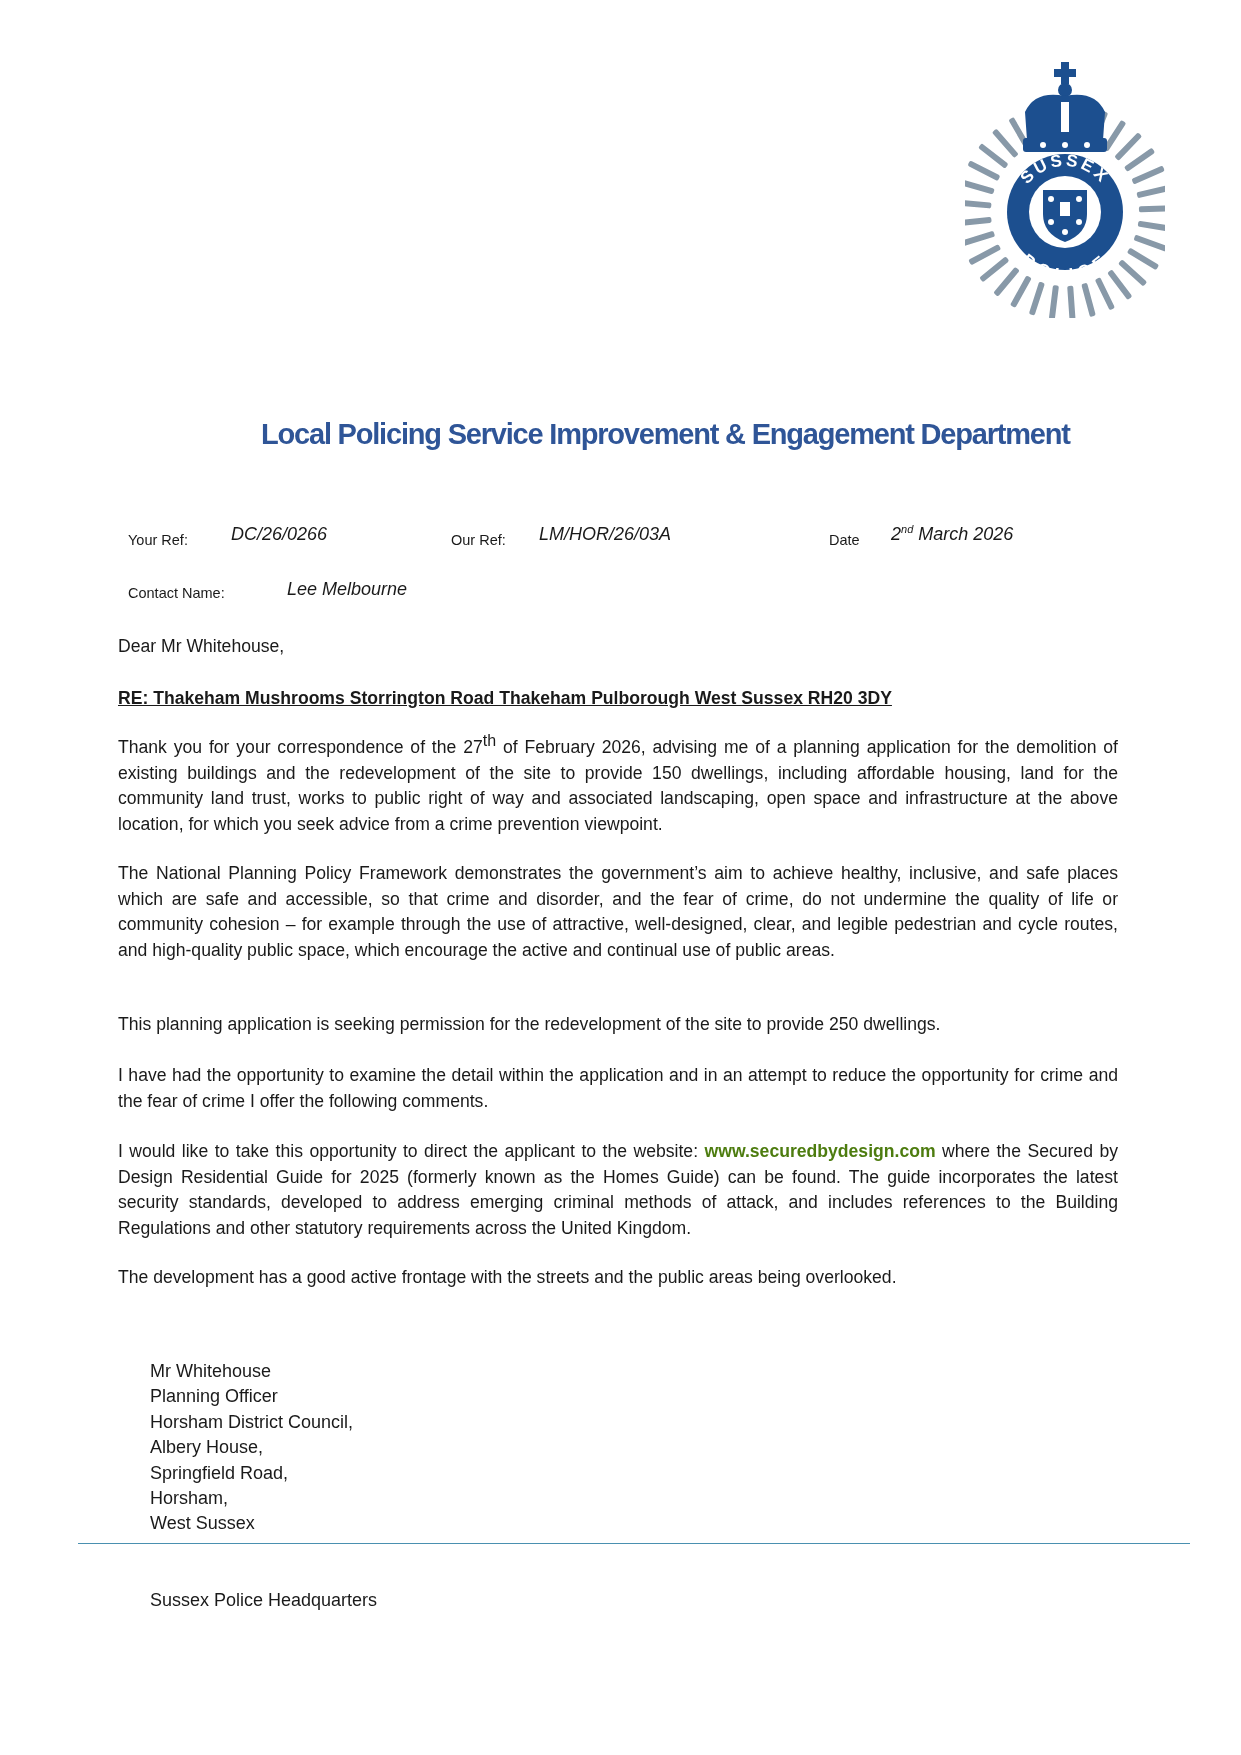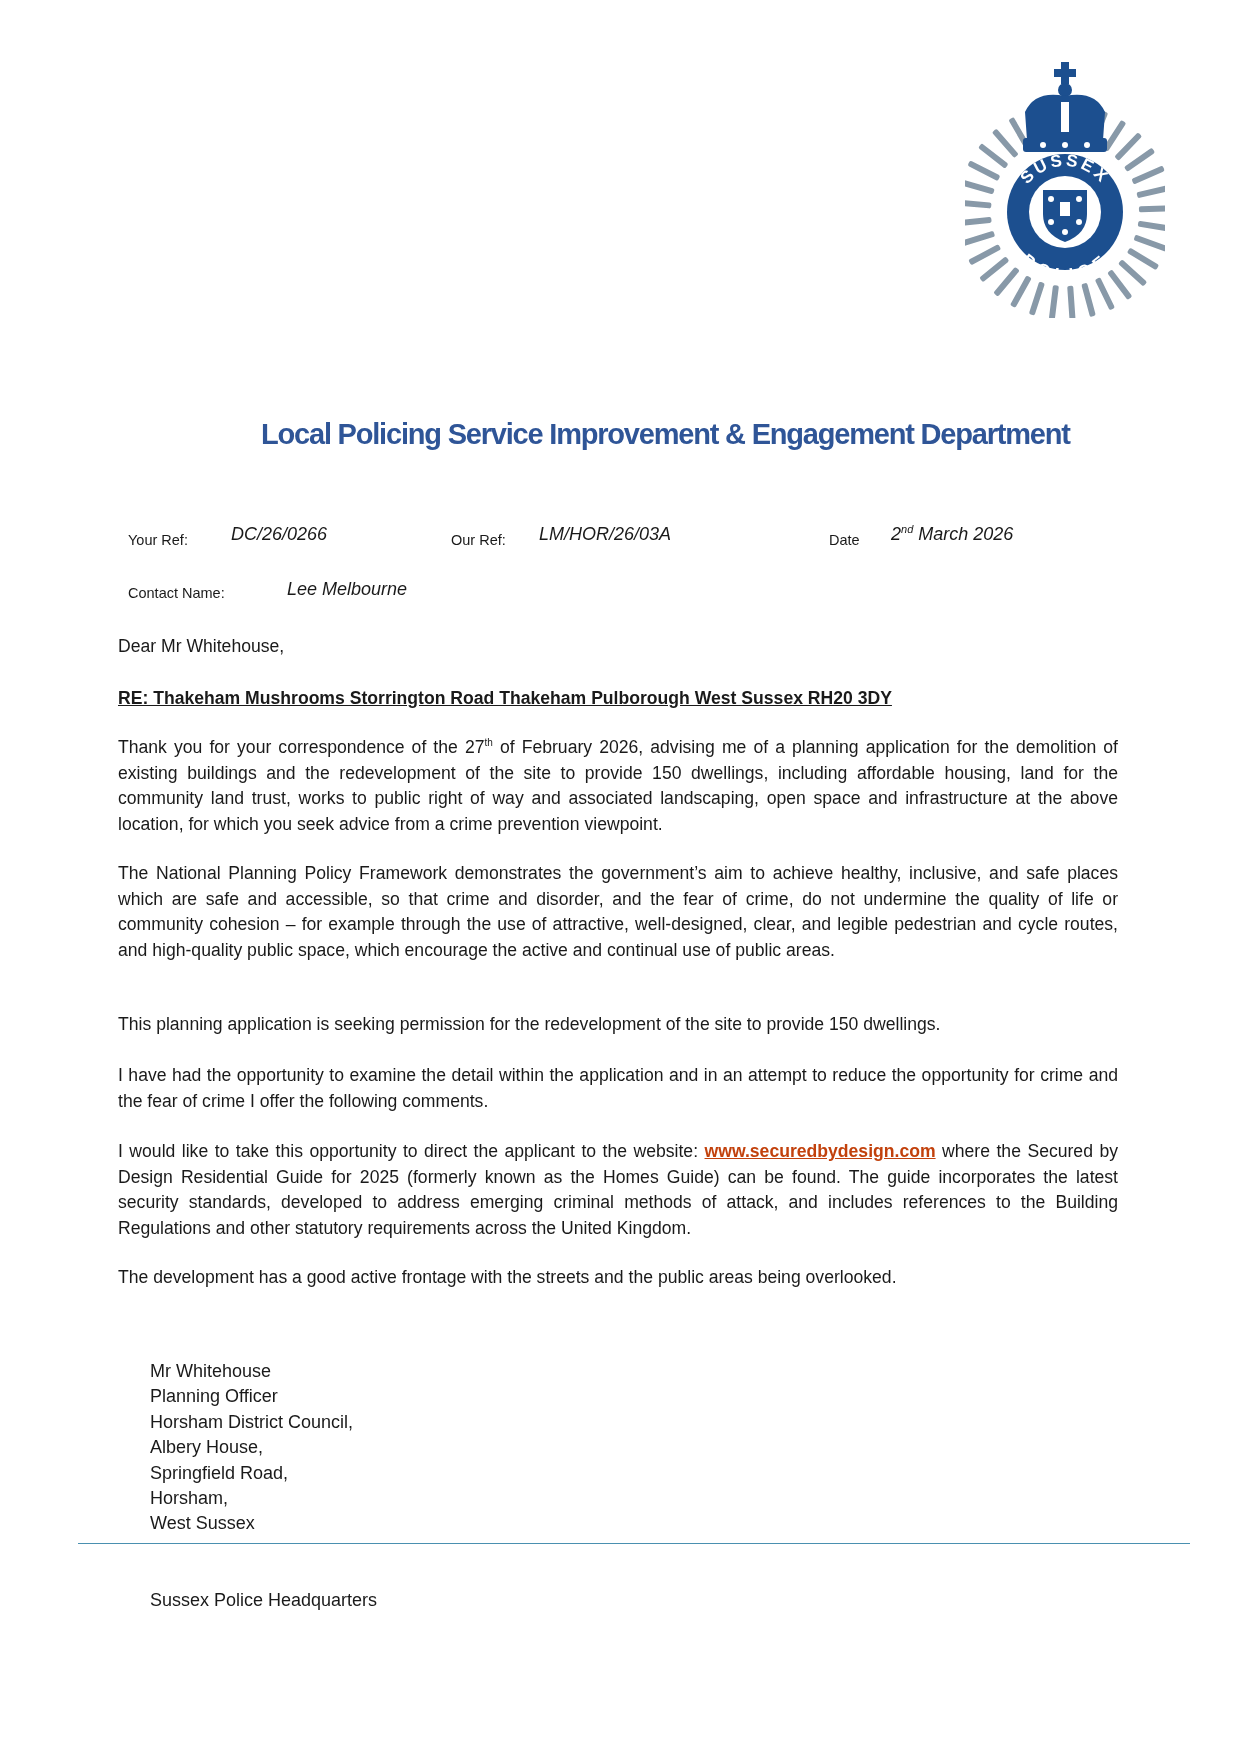--- a/index.html
+++ b/index.html
@@ -7,23 +7,23 @@
          font-family: "Liberation Sans", "DejaVu Sans", sans-serif; color: #1a1a1a; }
   .abs { position: absolute; }
   .logo { left: 965px; top: 62px; width: 200px; height: 256px; }
   .dept-title { left: 261px; top: 418px; font-size: 29px; font-weight: bold; color: #2f5597;
                 letter-spacing: -1.2px; white-space: nowrap; }
   .meta-label { font-size: 14.5px; color: #1a1a1a; white-space: nowrap; }
   .meta-value { font-size: 18px; color: #1a1a1a; white-space: nowrap; font-style: italic; }
   .meta-value sup { font-size: 11px; vertical-align: super; line-height: 0; }
   .body-text { left: 118px; width: 1000px; font-size: 17.6px; line-height: 25.5px; }
   .para { margin: 0; text-align: justify; }
-  .para sup { font-size: 10px; line-height: 0; }
+  .para sup { font-size: 16px; line-height: 0; }
   .re-line { font-weight: bold; text-decoration: underline; white-space: nowrap; }
-  .link { color: #c2410c; font-weight: bold; text-decoration: underline; }
+  .link { color: #4d7c0f; font-weight: bold; }
   .addr { left: 150px; font-size: 18px; line-height: 25.4px; margin-top: 20px; }
   .addr div { white-space: nowrap; }
   .divider { left: 78px; top: 1543px; width: 1112px; height: 0; border-top: 1.5px solid #4a90b0; }
   .footer { left: 150px; top: 1588px; font-size: 18px; line-height: 25.5px; }
   .footer div { white-space: nowrap; }
 </style>
 </head>
 <body>
 
 <div class="abs logo">
@@ -121,21 +121,21 @@
 <div class="abs body-text" style="top:634px;">Dear Mr Whitehouse,</div>
 <div class="abs body-text re-line" style="top:686px;">RE: Thakeham Mushrooms Storrington Road Thakeham Pulborough West Sussex RH20 3DY</div>
 
 <div class="abs body-text" style="top:735px;">
   <p class="para"><span>Thank you for your correspondence of the 27</span><sup>th</sup><span> of February 2026, advising me of a planning application for the demolition of existing buildings and the redevelopment of the site to provide 150 dwellings, including affordable housing, land for the community land trust, works to public right of way and associated landscaping, open space and infrastructure at the above location, for which you seek advice from a crime prevention viewpoint.</span></p>
 </div>
 <div class="abs body-text" style="top:861px;">
   <p class="para">The National Planning Policy Framework demonstrates the government’s aim to achieve healthy, inclusive, and safe places which are safe and accessible, so that crime and disorder, and the fear of crime, do not undermine the quality of life or community cohesion – for example through the use of attractive, well-designed, clear, and legible pedestrian and cycle routes, and high-quality public space, which encourage the active and continual use of public areas.</p>
 </div>
 <div class="abs body-text" style="top:1012px;">
-  <p class="para">This planning application is seeking permission for the redevelopment of the site to provide 150 dwellings.</p>
+  <p class="para">This planning application is seeking permission for the redevelopment of the site to provide 250 dwellings.</p>
 </div>
 <div class="abs body-text" style="top:1063px;">
   <p class="para">I have had the opportunity to examine the detail within the application and in an attempt to reduce the opportunity for crime and the fear of crime I offer the following comments.</p>
 </div>
 <div class="abs body-text" style="top:1139px;">
   <p class="para"><span>I would like to take this opportunity to direct the applicant to the website: </span><a class="link">www.securedbydesign.com</a><span> where the Secured by Design Residential Guide for 2025 (formerly known as the Homes Guide) can be found. The guide incorporates the latest security standards, developed to address emerging criminal methods of attack, and includes references to the Building Regulations and other statutory requirements across the United Kingdom.</span></p>
 </div>
 <div class="abs body-text" style="top:1265px;">
   <p class="para">The development has a good active frontage with the streets and the public areas being overlooked.</p>
 </div>

